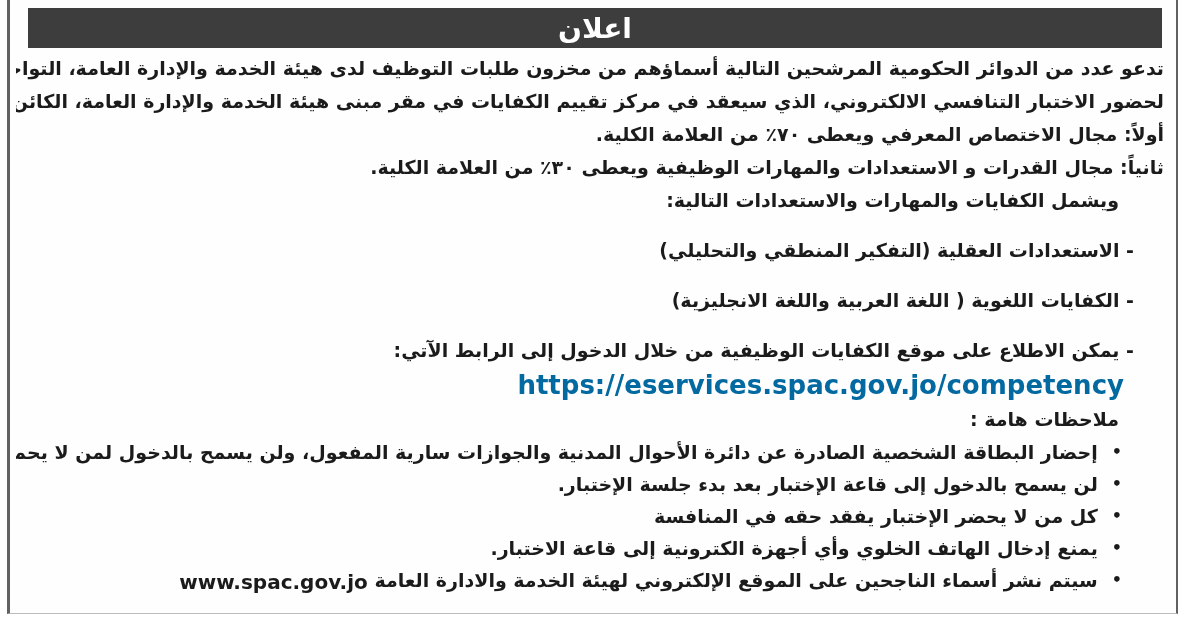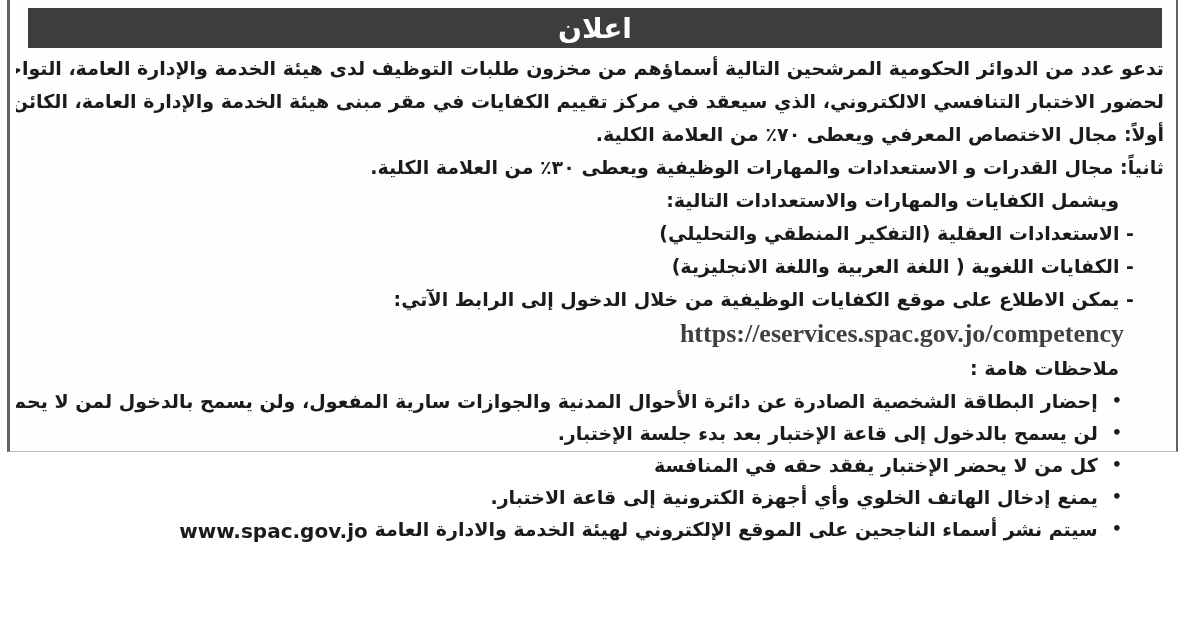--- a/index.html
+++ b/index.html
@@ -1,43 +1,43 @@
 <!DOCTYPE html>
 <html lang="ar"><head>
 <meta charset="utf-8">
 <style>
   html,body{margin:0;padding:0;}
   body{
     width:1200px;height:625px;background:#ffffff;
     font-family:"DejaVu Sans",sans-serif;position:relative;overflow:hidden;
   }
   .ad-box{
-    position:absolute;left:7px;top:0;width:1171px;height:452px;
+    position:absolute;left:7px;top:0;width:1171px;height:614px;
     border-left:3px solid #616161;border-right:2px solid #616161;
     border-bottom:1px solid #bdbdbd;background:#fefefe;box-sizing:border-box;
   }
   .header-bar{
     margin:8px 14px 0 18px;height:40px;background:#3d3d3d;
     display:flex;align-items:center;justify-content:center;
   }
   .header-title{
     color:#ffffff;font-size:28px;font-weight:bold;letter-spacing:0;
   }
   .ad-body{
     direction:rtl;text-align:right;padding:4px 12px 0 6px;
     color:#1b1b1b;font-weight:bold;
   }
   .line{
     font-size:19px;line-height:33px;white-space:nowrap;overflow:hidden;
   }
   .ind-a{padding-right:45px;}
-  .ind-b{padding-right:30px;}
+  .ind-b{padding-right:30px;margin-top:17px;}
   .url-line{
     font-size:26px;line-height:36px;padding-right:40px;
-    white-space:nowrap;overflow:hidden;color:#404040;font-weight:bold;font-family:Liberation Serif, serif;
+    white-space:nowrap;overflow:hidden;color:#0369a1;font-weight:bold;
   }
   .ltr{direction:ltr;unicode-bidi:isolate;}
   .note{
     font-size:19px;line-height:32px;white-space:nowrap;overflow:hidden;
     padding-right:42px;
   }
   .dot{
     display:inline-block;margin-left:14px;font-size:16px;vertical-align:2px;
   }
   .note-url{

